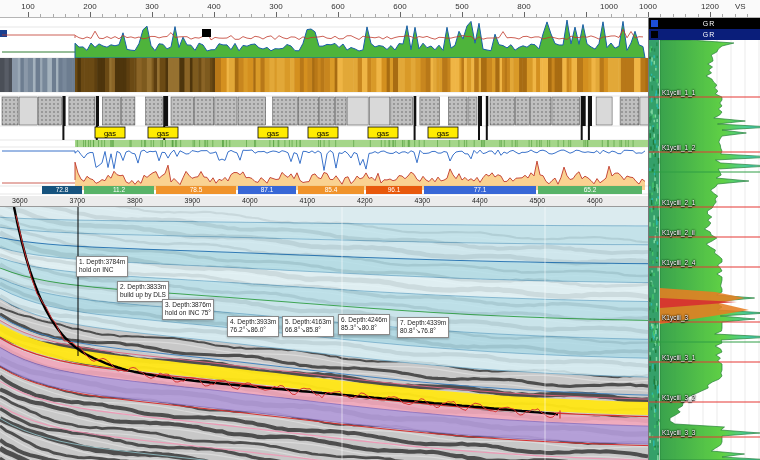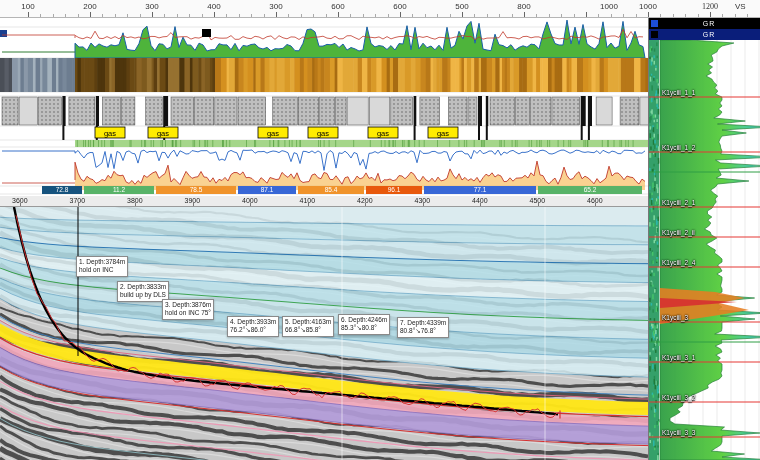--- a/index.html
+++ b/index.html
@@ -105,21 +105,21 @@
       <div class="tick-minor" style="left: 598.4px;"></div>
       <div class="tick-minor" style="left: 610.8px;"></div>
       <div class="tick-minor" style="left: 623.2px;"></div>
       <div class="tick-minor" style="left: 635.6px;"></div>
       <div class="tick-label" style="left: 648px;">1000</div>
       <div class="tick-major" style="left: 648px;"></div>
       <div class="tick-minor" style="left: 660.4px;"></div>
       <div class="tick-minor" style="left: 672.8px;"></div>
       <div class="tick-minor" style="left: 685.2px;"></div>
       <div class="tick-minor" style="left: 697.6px;"></div>
-      <div class="tick-label" style="left: 710px; font-family: Liberation Serif, serif;">1200</div>
+      <div class="tick-label" style="left: 710px;">1200</div>
       <div class="tick-major" style="left: 710px;"></div>
       <div class="tick-minor" style="left: 722.4px;"></div>
       <div class="tick-minor" style="left: 734.8px;"></div>
       <div class="tick-minor" style="left: 747.2px;"></div>
       <div class="tick-minor" style="left: 759.6px;"></div>
     </div>
 
   <div id="tracks">
     <svg id="tracks-svg" width="648" height="178">
         <defs>

